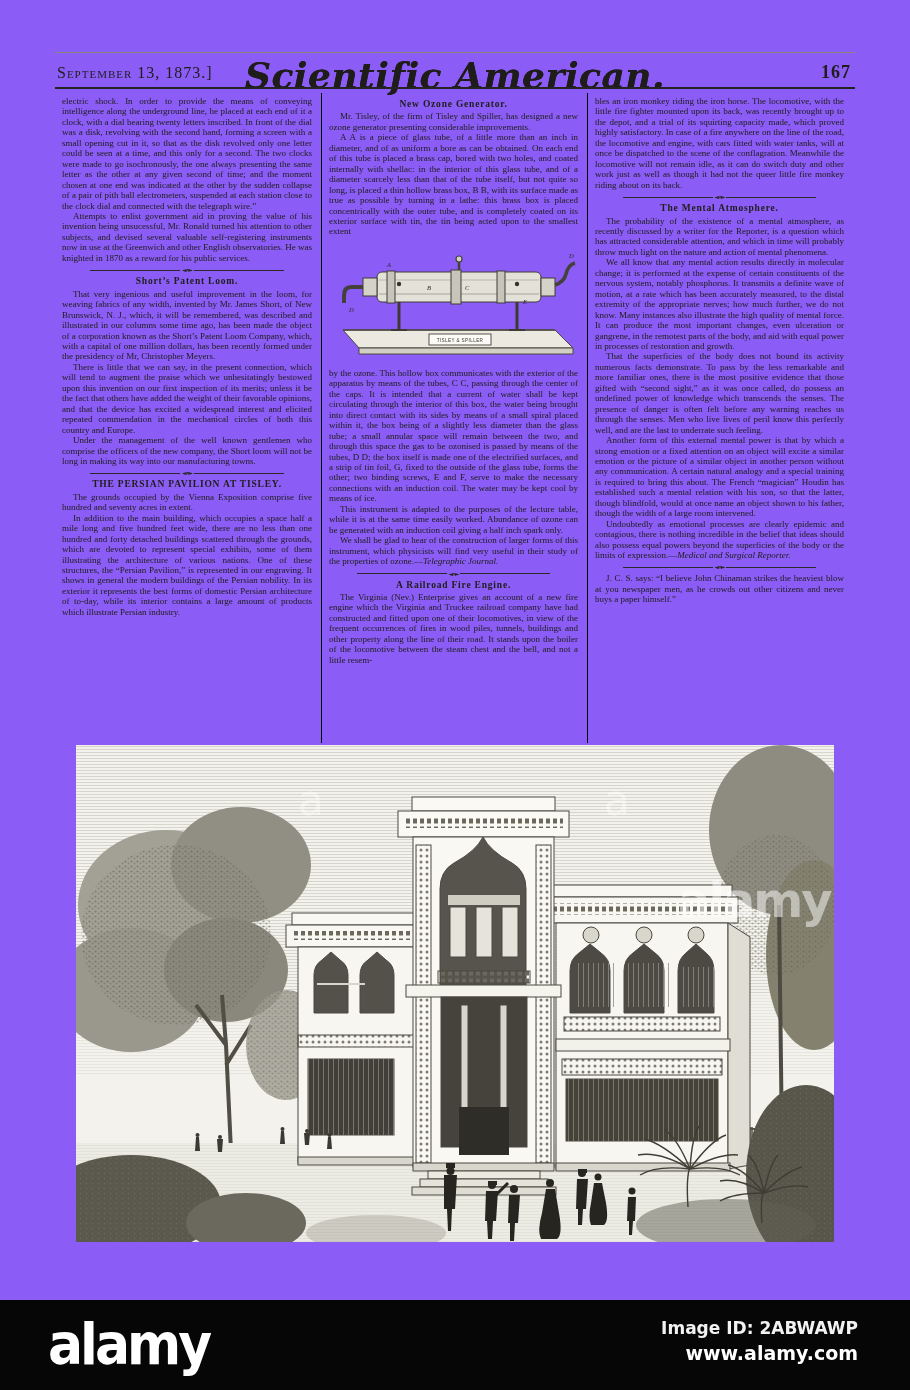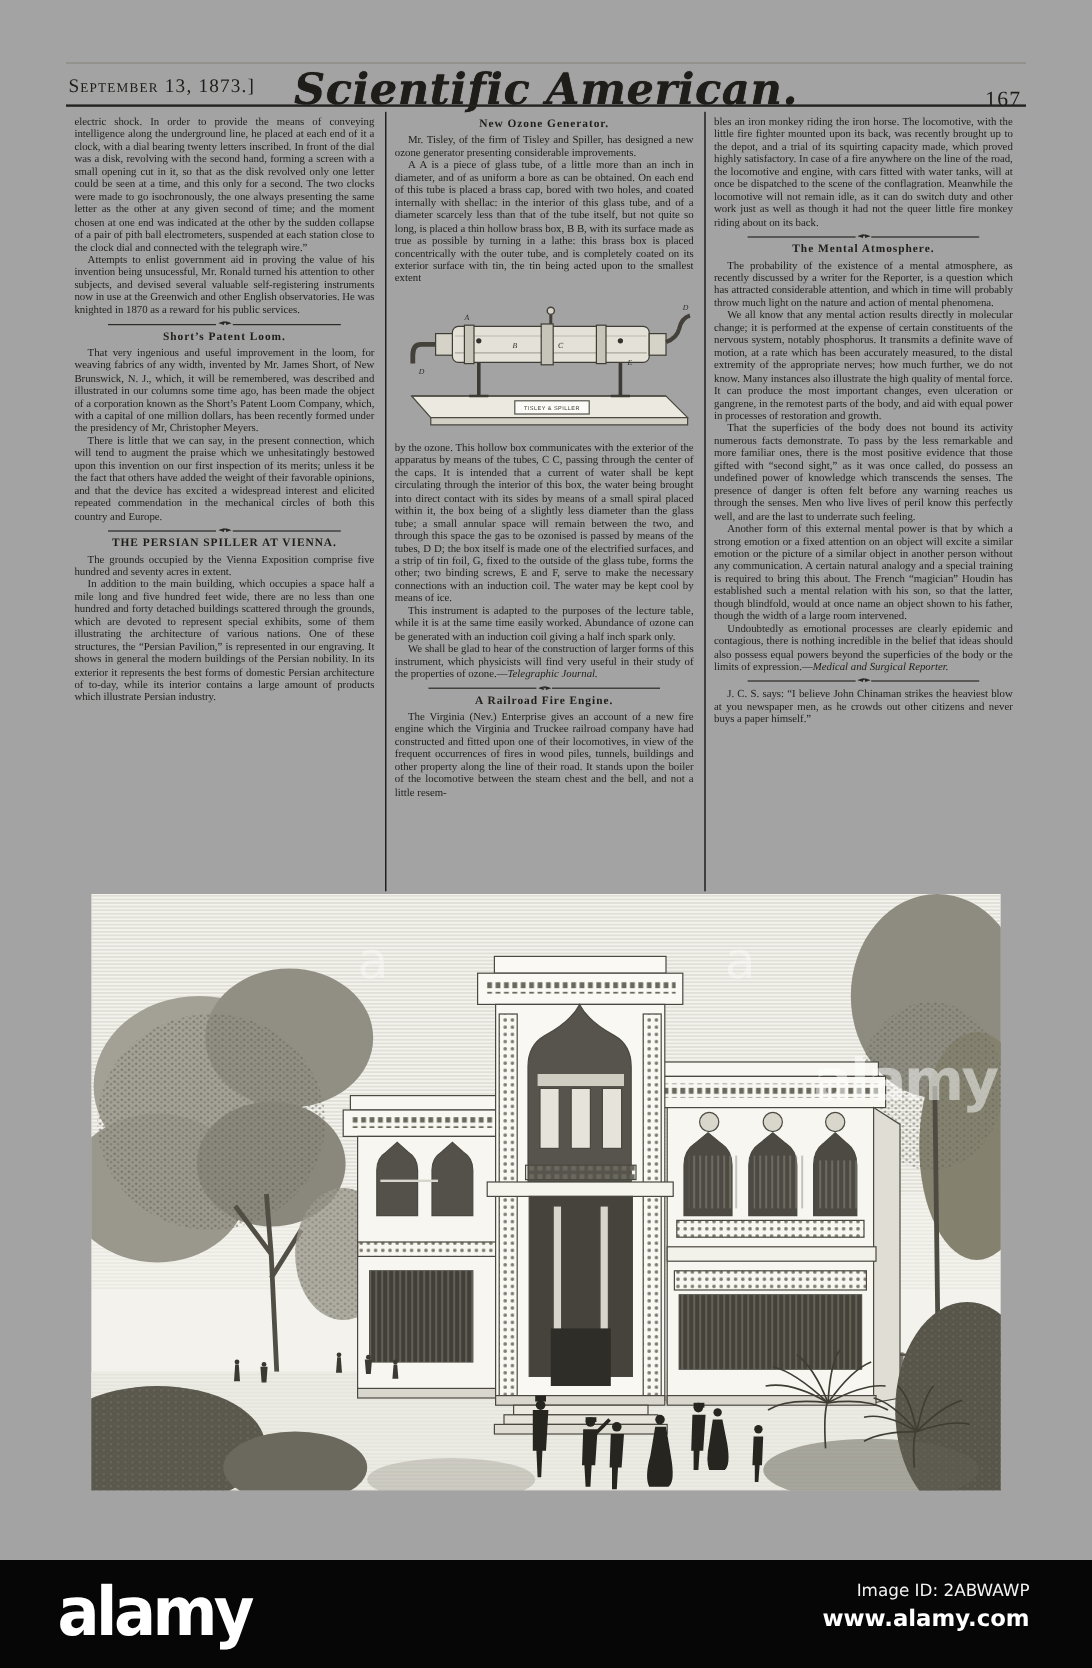--- a/index.html
+++ b/index.html
@@ -1,28 +1,28 @@
 <!DOCTYPE html>
 <html><head>
 <meta charset="utf-8">
 <style>
   html,body{margin:0;padding:0;}
   body{width:910px;height:1390px;background:#ffffff;overflow:hidden;
        font-family:"Liberation Serif",serif;color:#1e1d19;}
-  .page{position:relative;width:910px;height:1390px;background:#a3a3a3;}
+  .page{position:relative;width:910px;height:1390px;background:#8b5cf6;}
 
   
   .toprule{position:absolute;left:55px;top:52px;width:800px;height:1px;background:#8a887e;}
   .header{position:absolute;left:55px;top:56px;width:800px;height:30px;}
   .date{position:absolute;left:2px;top:8px;font-size:16px;font-variant:small-caps;
         letter-spacing:1px;}
   .masthead{position:absolute;left:0;right:0;top:-2px;text-align:center;
         font-family:"DejaVu Serif",serif;font-weight:bold;font-style:italic;
         font-size:36px;letter-spacing:0.5px;text-shadow:0 0 0.6px #1e1d19;}
-  .pageno{position:absolute;right:4px;top:16px;font-size:18px;letter-spacing:1px;}
+  .pageno{position:absolute;right:4px;top:6px;font-size:18px;letter-spacing:1px;font-weight:bold;}
   .headrule{position:absolute;left:55px;top:87px;width:800px;height:2px;background:#24231f;}
 
   
   .cols{position:absolute;left:55px;top:93px;width:800px;height:650px;display:flex;
         overflow:hidden;}
   .col{box-sizing:border-box;width:266px;padding:3px 9px 0 7px;font-size:9px;
        line-height:10.45px;text-align:justify;}
   .col + .col{border-left:1px solid #000000;}
   .col p{margin:0;text-indent:11px;}
   .col p.noindent{text-indent:0;}
@@ -41,21 +41,21 @@
   .caption{position:absolute;left:55px;top:1253px;width:800px;text-align:center;
            font-weight:bold;font-size:12px;letter-spacing:2.5px;word-spacing:9px;}
 
   
   .bar{position:absolute;left:0;top:1300px;width:910px;height:90px;background:#060606;}
   .bar .logo{position:absolute;left:48px;top:12px;color:#fff;
        font-family:"DejaVu Sans",sans-serif;font-weight:bold;font-size:52px;
        letter-spacing:-3px;transform:scaleY(1.08);transform-origin:top left;}
   .bar .right{position:absolute;right:52px;top:18px;text-align:right;color:#fff;
        font-family:"DejaVu Sans",sans-serif;}
-  .bar .imgid{font-size:14px;font-weight:normal;opacity:.95;}
+  .bar .imgid{font-size:17px;font-weight:bold;opacity:.95;}
   .bar .site{font-size:19px;font-weight:bold;margin-top:4px;}
 </style>
 </head>
 <body>
 
 <div class="page">
 
   <div class="toprule"></div>
   <div class="header">
     <span class="date">September 13, 1873.]</span>
@@ -70,26 +70,27 @@
       <p class="noindent">electric shock.  In order to provide the means of conveying intelligence along the underground line, he placed at each end of it a clock, with a dial bearing twenty letters inscribed.  In front of the dial was a disk, revolving with the second hand, forming a screen with a small opening cut in it, so that as the disk revolved only one letter could be seen at a time, and this only for a second.  The two clocks were made to go isochronously, the one always presenting the same letter as the other at any given second of time; and the moment chosen at one end was indicated at the other by the sudden collapse of a pair of pith ball electrometers, suspended at each station close to the clock dial and connected with the telegraph wire.”</p>
       <p>Attempts to enlist government aid in proving the value of his invention being unsucessful, Mr. Ronald turned his attention to other subjects, and devised several valuable self-registering instruments now in use at the Greenwich and other English observatories.  He was knighted in 1870 as a reward for his public services.</p>
       <div class="divider">
           <span class="dline"></span>
           <span class="orn">◄•►</span>
           <span class="dline"></span>
         </div>
       <h3>Short’s  Patent  Loom.</h3>
       <p>That very ingenious and useful improvement in the loom, for weaving fabrics of any width, invented by Mr. James Short, of New Brunswick, N. J., which, it will be remembered, was described and illustrated in our columns some time ago, has been made the object of a corporation known as the Short’s Patent Loom Company, which, with a capital of one million dollars, has been recently formed under the presidency of Mr, Christopher Meyers.</p>
       <p>There is little that we can say, in the present connection, which will tend to augment the praise which we unhesitatingly bestowed upon this invention on our first inspection of its merits; unless it be the fact that others have added the weight of their favorable opinions, and that the device has excited a widespread interest and elicited repeated commendation in the mechanical circles of both this country and Europe.</p>
-      <div class="divider">
-          <span class="dline"></span>
-          <span class="orn">◄•►</span>
-          <span class="dline"></span>
-        </div>
-      <h3>THE  PERSIAN  SPILLER  AT  VIENNA.</h3>
+      <p>Under the management of the well known gentlemen who comprise the officers of the new company, the Short loom will not be long in making its way into our manufacturing towns.</p>
+      <div class="divider">
+          <span class="dline"></span>
+          <span class="orn">◄•►</span>
+          <span class="dline"></span>
+        </div>
+      <h3>THE  PERSIAN  PAVILION  AT  TISLEY.</h3>
       <p>The grounds occupied by the Vienna Exposition comprise five hundred and seventy acres in extent.</p>
       <p>In addition to the main building, which occupies a space half a mile long and five hundred feet wide, there are no less than one hundred and forty detached buildings scattered through the grounds, which are devoted to represent special exhibits, some of them illustrating the architecture of various nations.  One of these structures, the “Persian Pavilion,” is represented in our engraving.  It shows in general the modern buildings of the Persian nobility.  In its exterior it represents the best forms of domestic Persian architecture of to-day, while its interior contains a large amount of products which illustrate Persian industry.</p>
     </div>
 
     <div class="col">
       <h3>New  Ozone  Generator.</h3>
       <p>Mr. Tisley, of the firm of Tisley and Spiller, has designed a new ozone generator presenting considerable improvements.</p>
       <p>A A is a piece of glass tube, of a little more than an inch in diameter, and of as uniform a bore as can be obtained. On each end of this tube is placed a brass cap, bored with two holes, and coated internally with shellac: in the interior of this glass tube, and of a diameter scarcely less than that of the tube itself, but not quite so long, is placed a thin hollow brass box, B B, with its surface made as true as possible by turning in a lathe: this brass box is placed concentrically with the outer tube, and is completely coated on its exterior surface with tin, the tin being acted upon to the smallest extent</p>
 
       <svg class="smallfig" width="250" height="122" viewBox="0 0 250 122">

